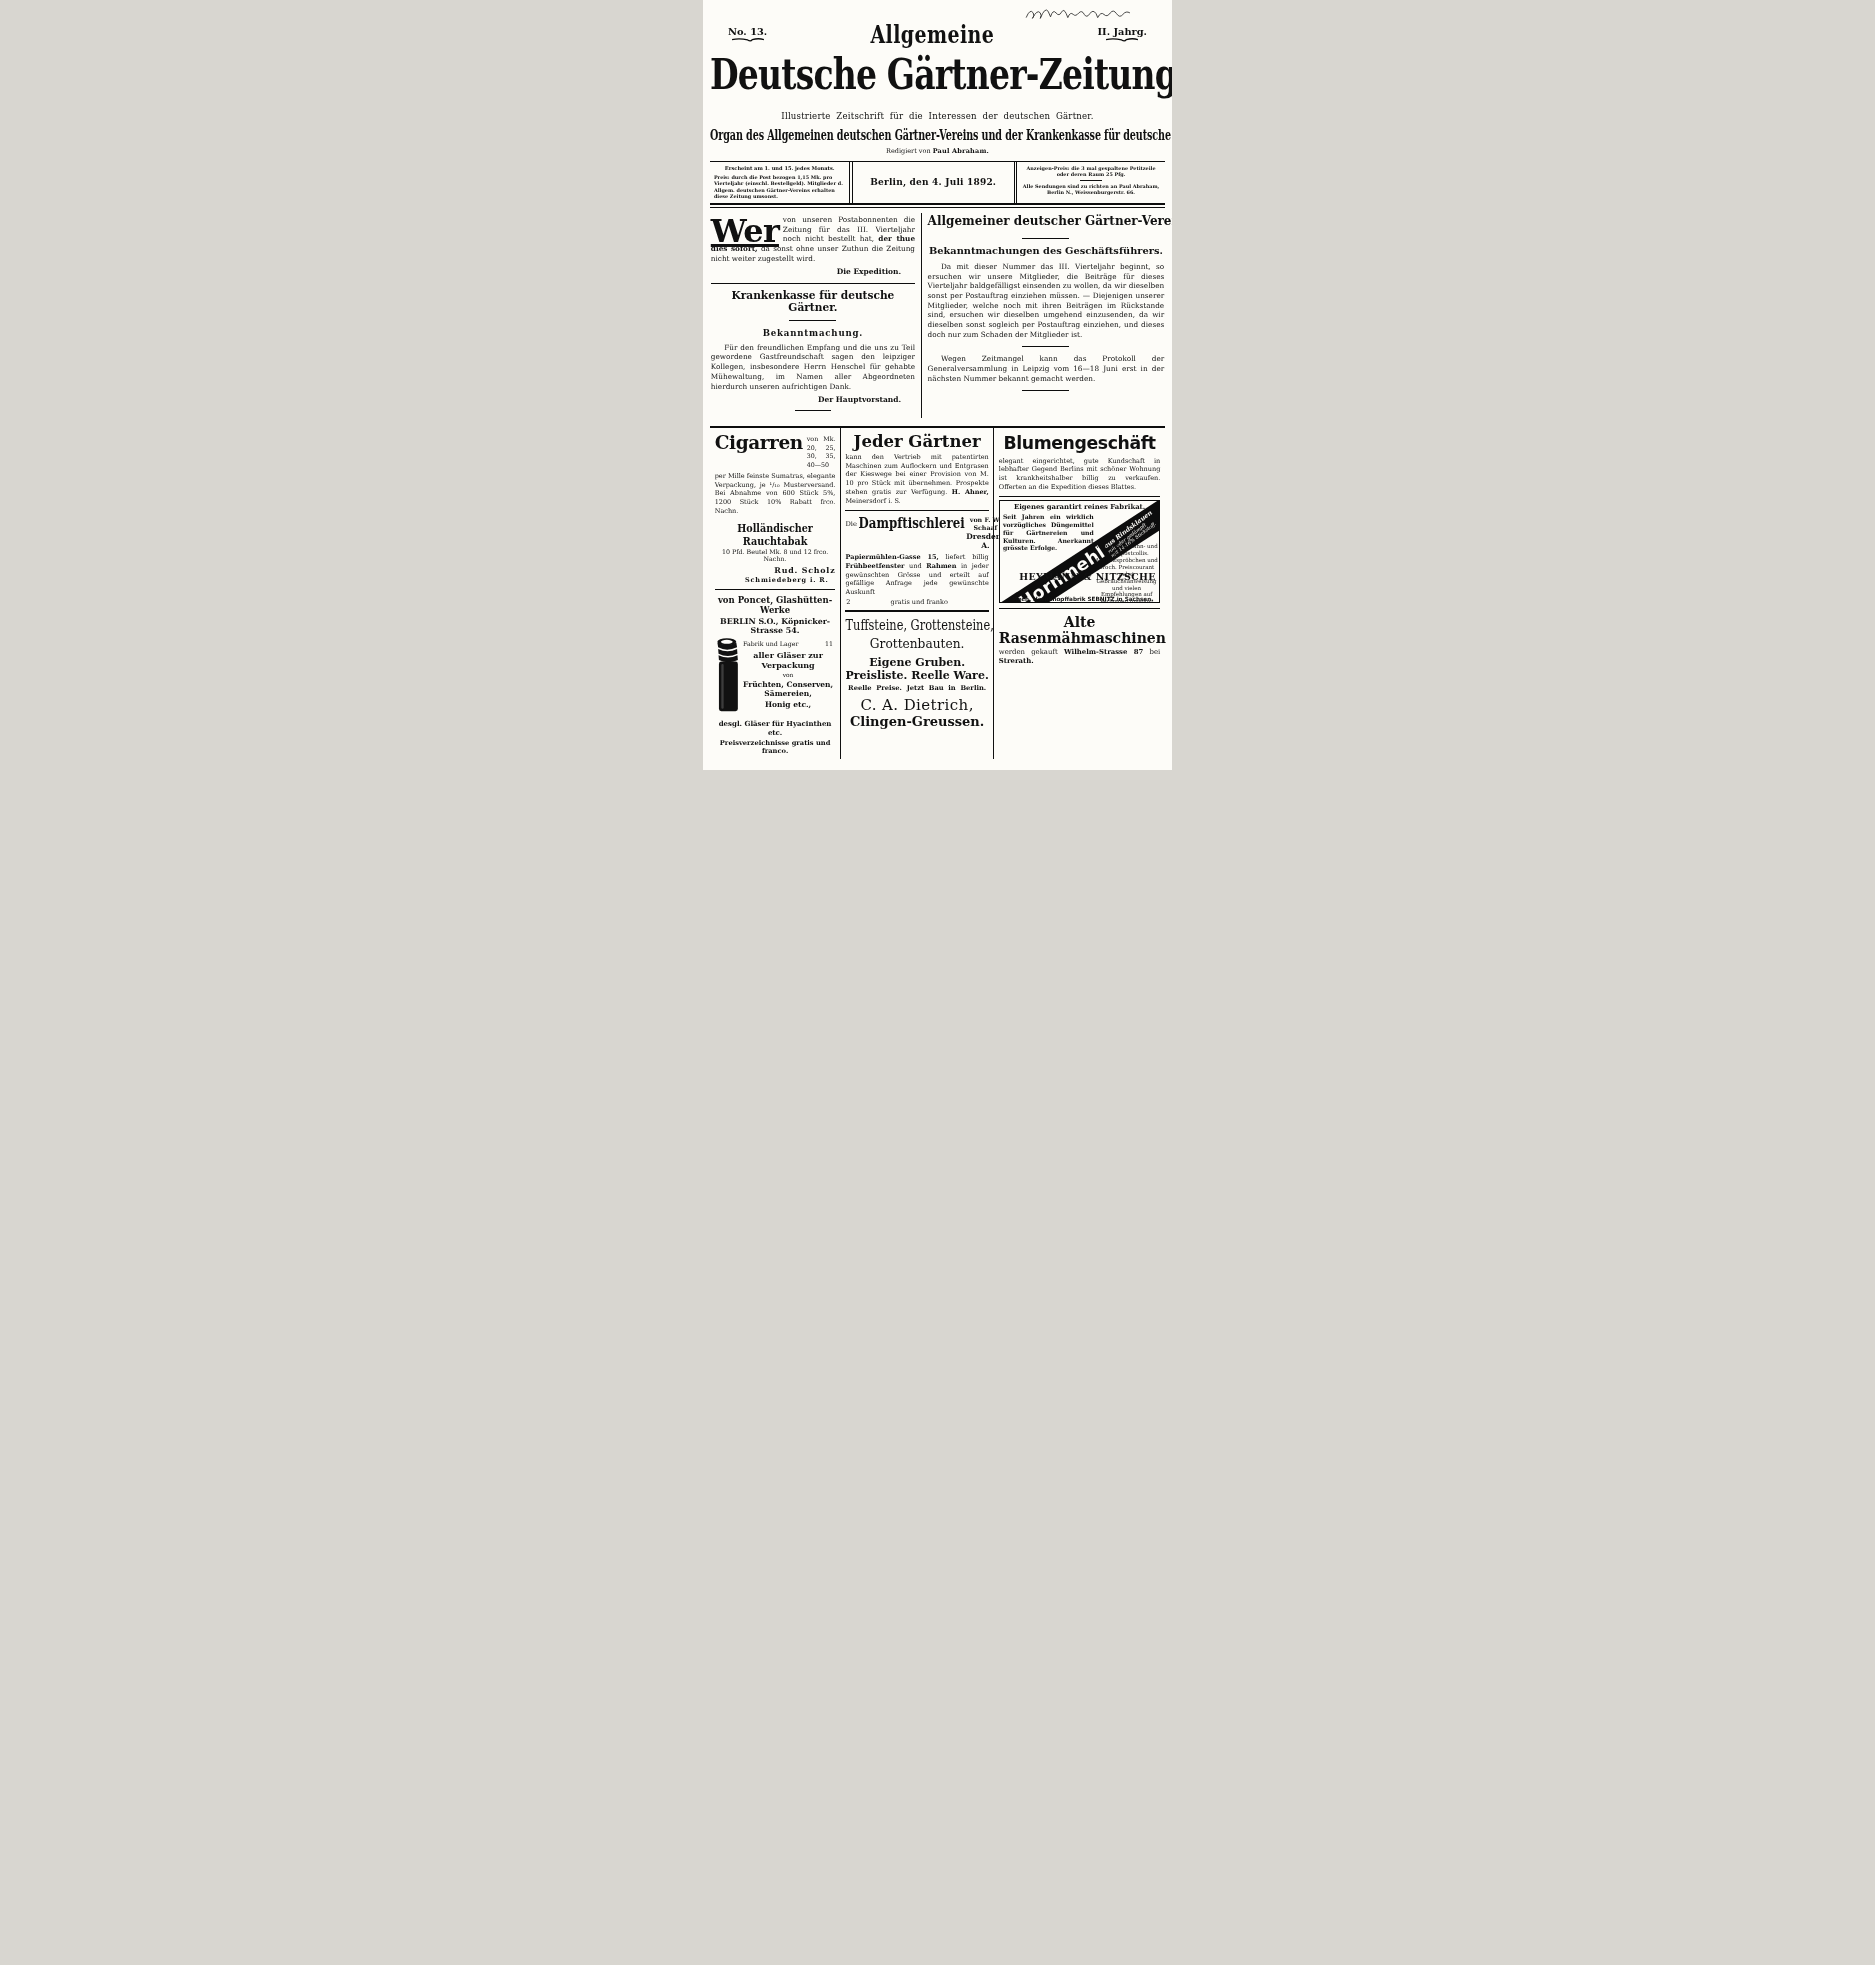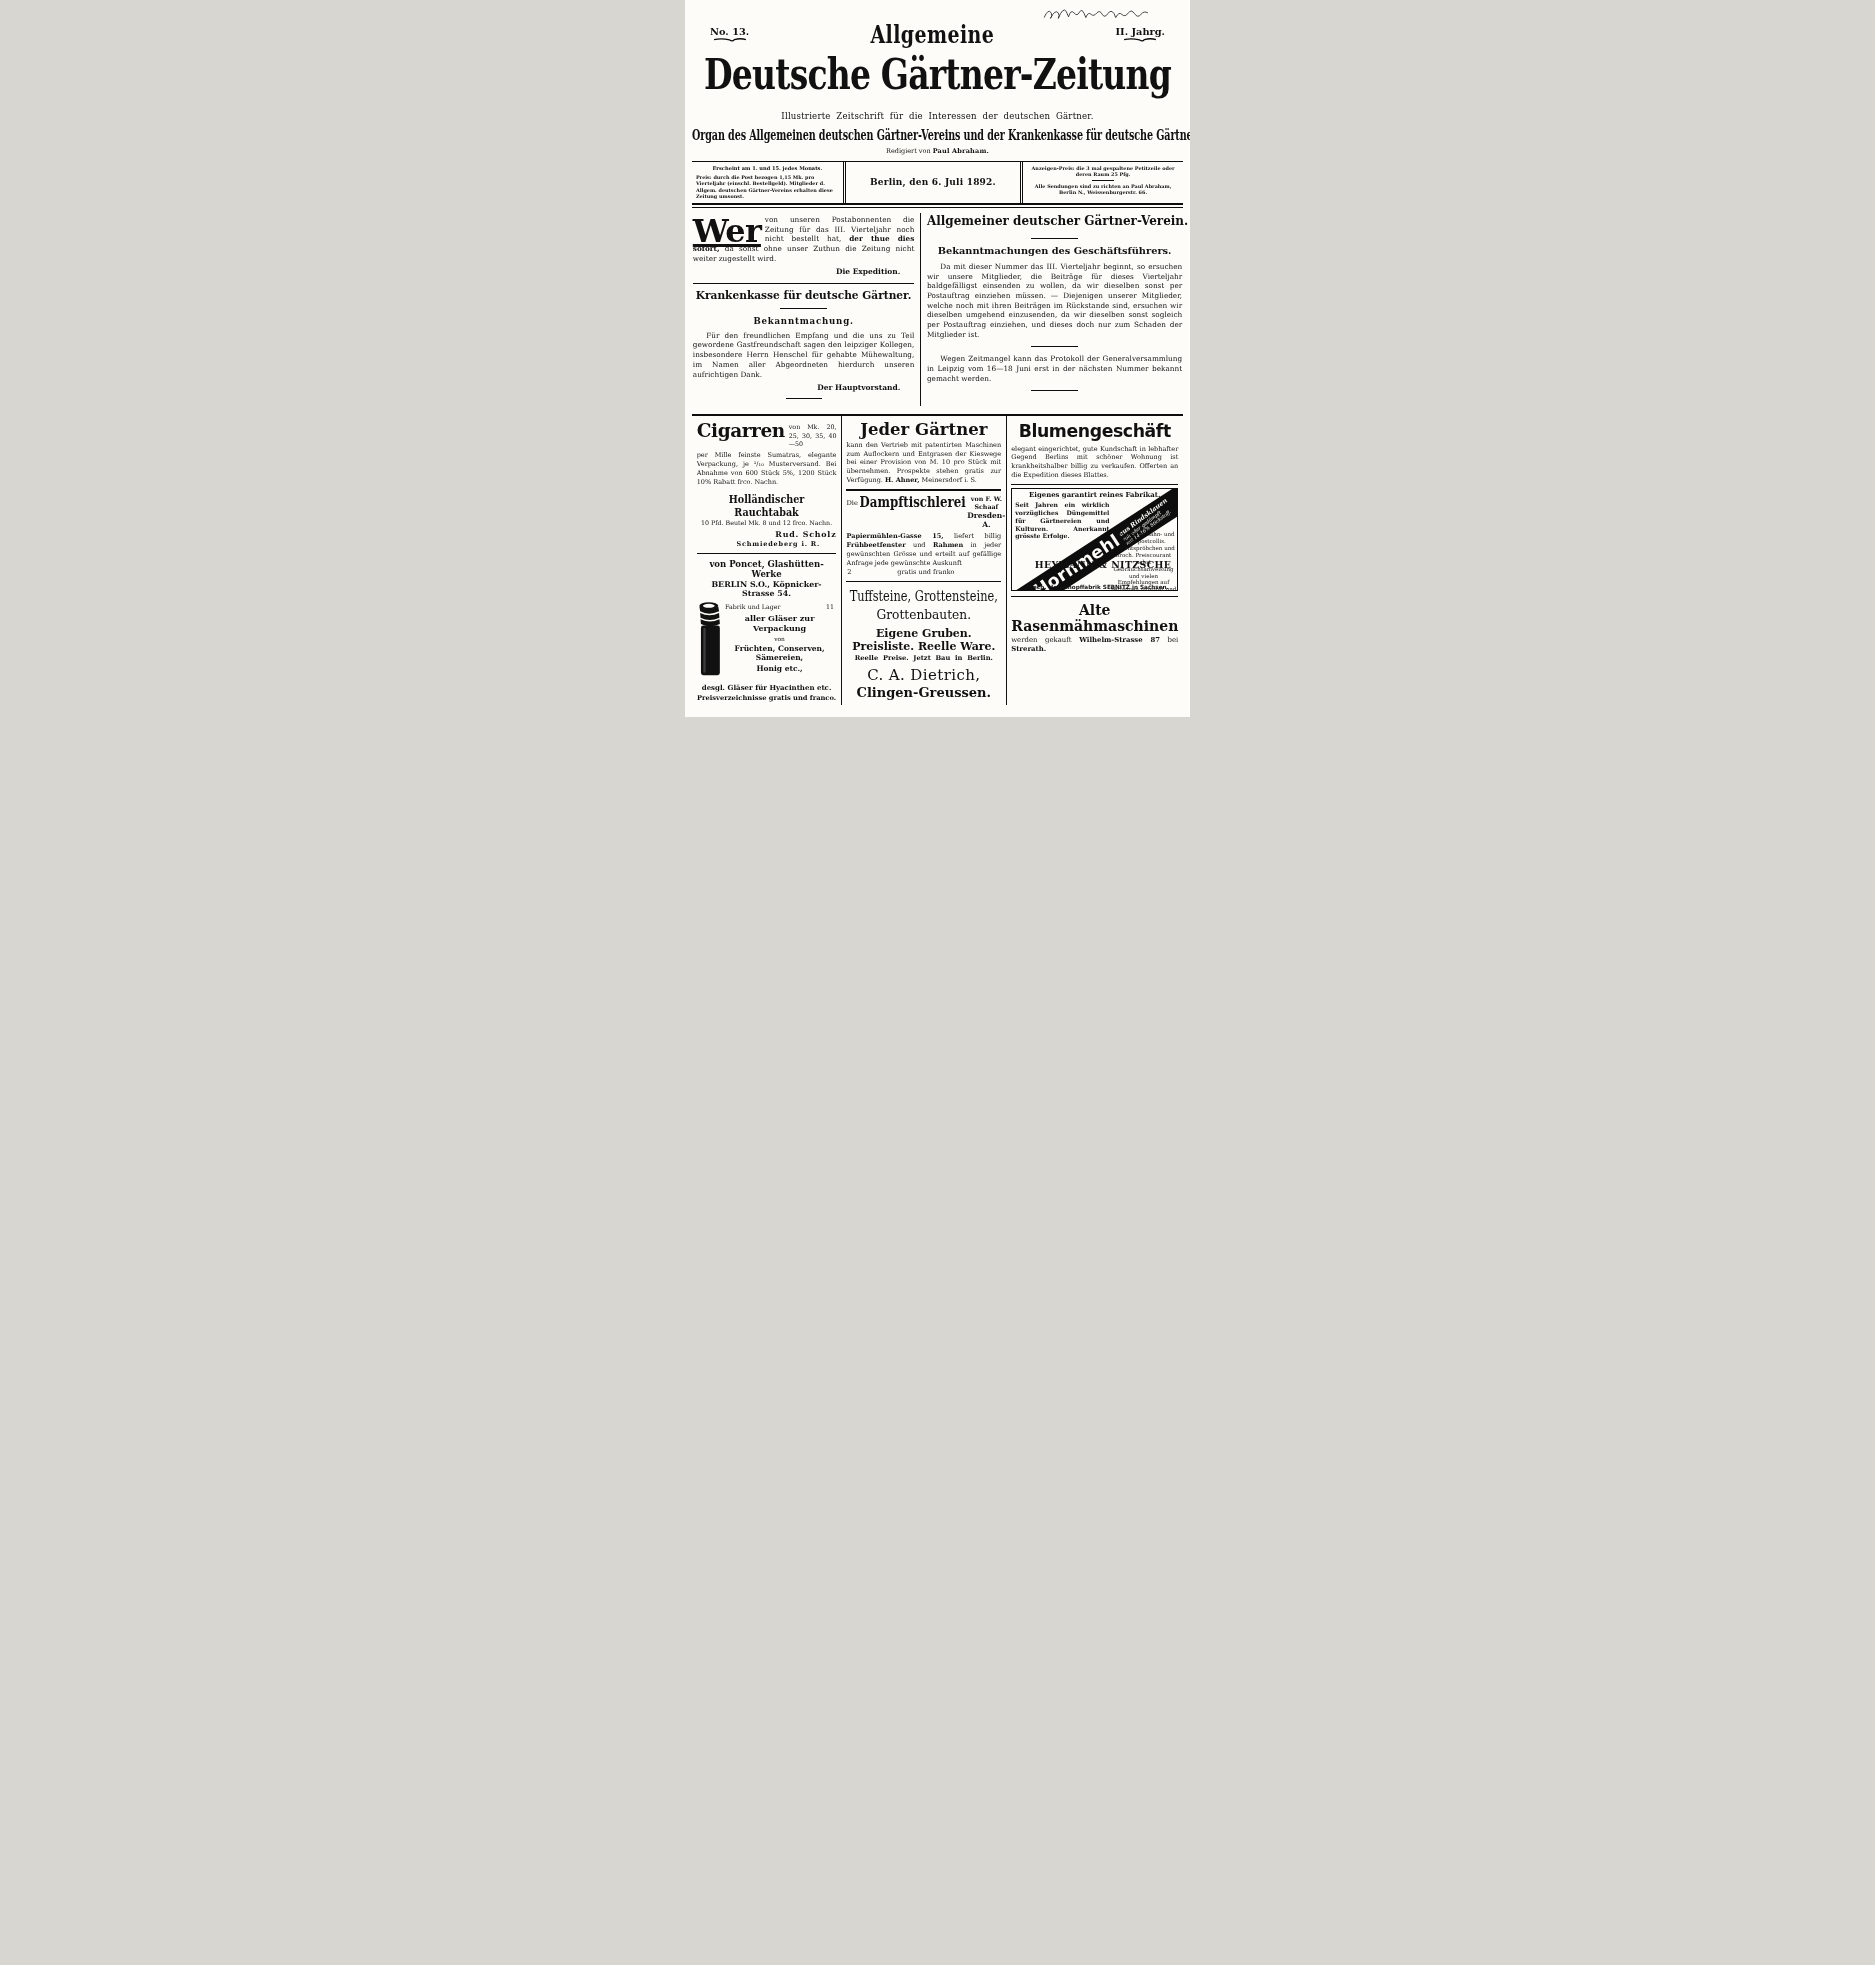--- a/index.html
+++ b/index.html
@@ -1,18 +1,18 @@
 <!DOCTYPE html>
 <html style="font-size:6.3px"><head>
 <meta charset="utf-8">
 <style>
   html,body{margin:0;padding:0;background:#d8d6d0;}
   .page{
     position:relative;
-    width:505px;min-height:664px;margin:0 auto;
+    width:469px;min-height:664px;margin:0 auto;
     background:#fdfcf8;color:#111;
     font-family:"DejaVu Serif","Liberation Serif",serif;
     overflow:hidden;
   }
   .inner{padding:3.9px 7px 11.8px 7px;}
   
   .handwriting{position:absolute;top:0.8px;right:35px;width:114px;height:23px;}
   .mast-row{display:flex;justify-content:space-between;align-items:flex-end;margin-top:22px;padding:0 18px;}
   .issue,.volume{font-weight:bold;font-size:9.8px;text-align:center;}
   .swash{display:block;margin:0.8px auto 0;}
@@ -173,21 +173,21 @@
       <b>Paul Abraham.</b>
     </div>
 
     <div class="info-bar">
       <div class="info-cell info-left">
         <div class="info-small-1">Erscheint am 1. und 15. jedes Monats.</div>
         <div class="info-small-2">Preis: durch die Post bezogen 1,15 Mk. pro Vierteljahr (einschl. Bestellgeld). Mitglieder d. Allgem. deutschen Gärtner-Vereins erhalten diese Zeitung umsonst.</div>
       </div>
       <div class="vsep"></div>
       <div class="info-cell info-center">
-        <div class="date-line">Berlin, den 6. Juli 1892.</div>
+        <div class="date-line">Berlin, den 4. Juli 1892.</div>
       </div>
       <div class="vsep"></div>
       <div class="info-cell info-right">
         <div class="info-small-2" style="text-align:center;">Anzeigen-Preis: die 3 mal gespaltene Petitzeile oder deren Raum 25 Pfg.</div>
         <div class="mini-rule"></div>
         <div class="info-small-2" style="text-align:center;">Alle Sendungen sind zu richten an Paul Abraham, Berlin N., Weissenburgerstr. 66.</div>
       </div>
     </div>
     <div class="info-under"></div>
 

